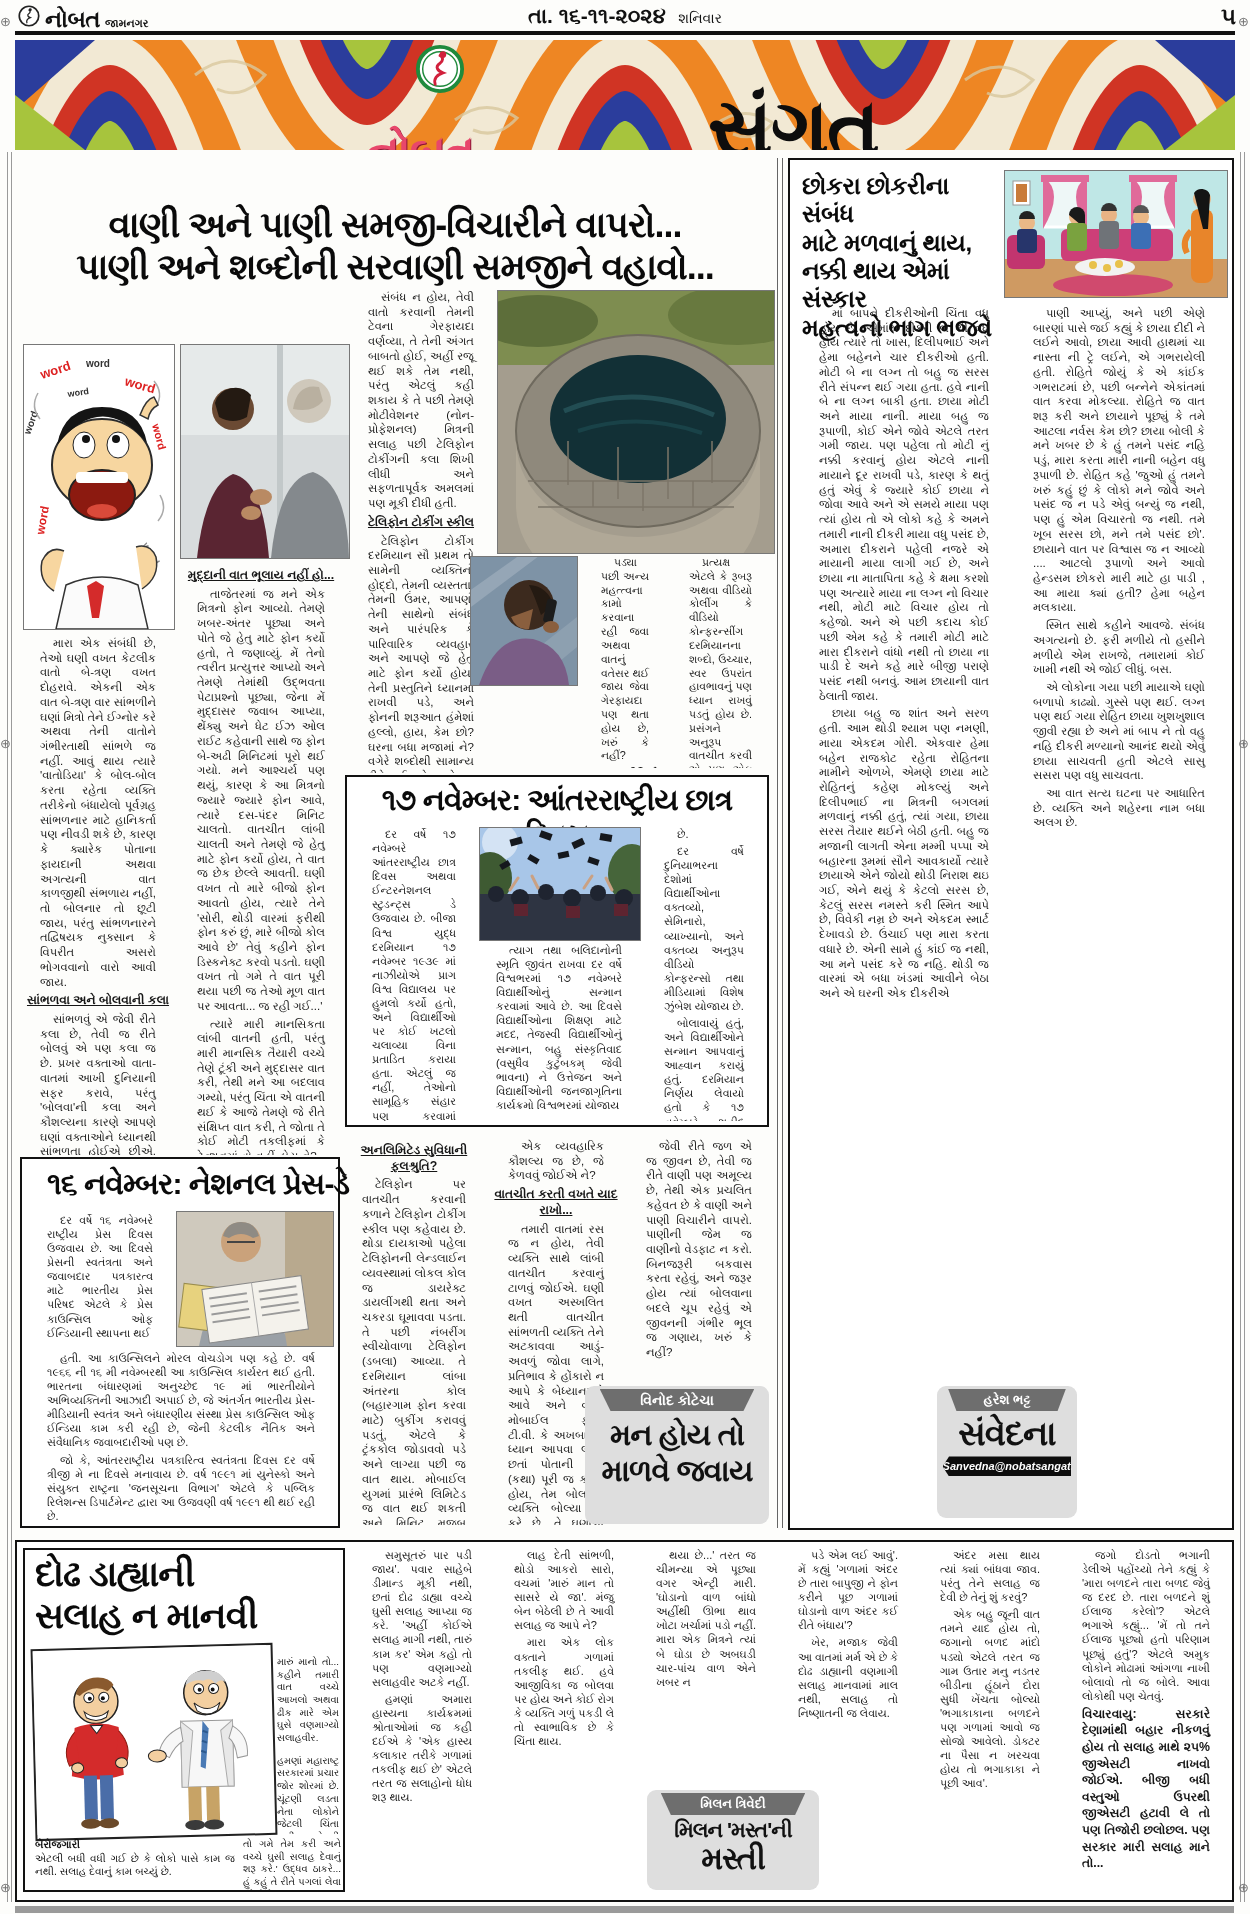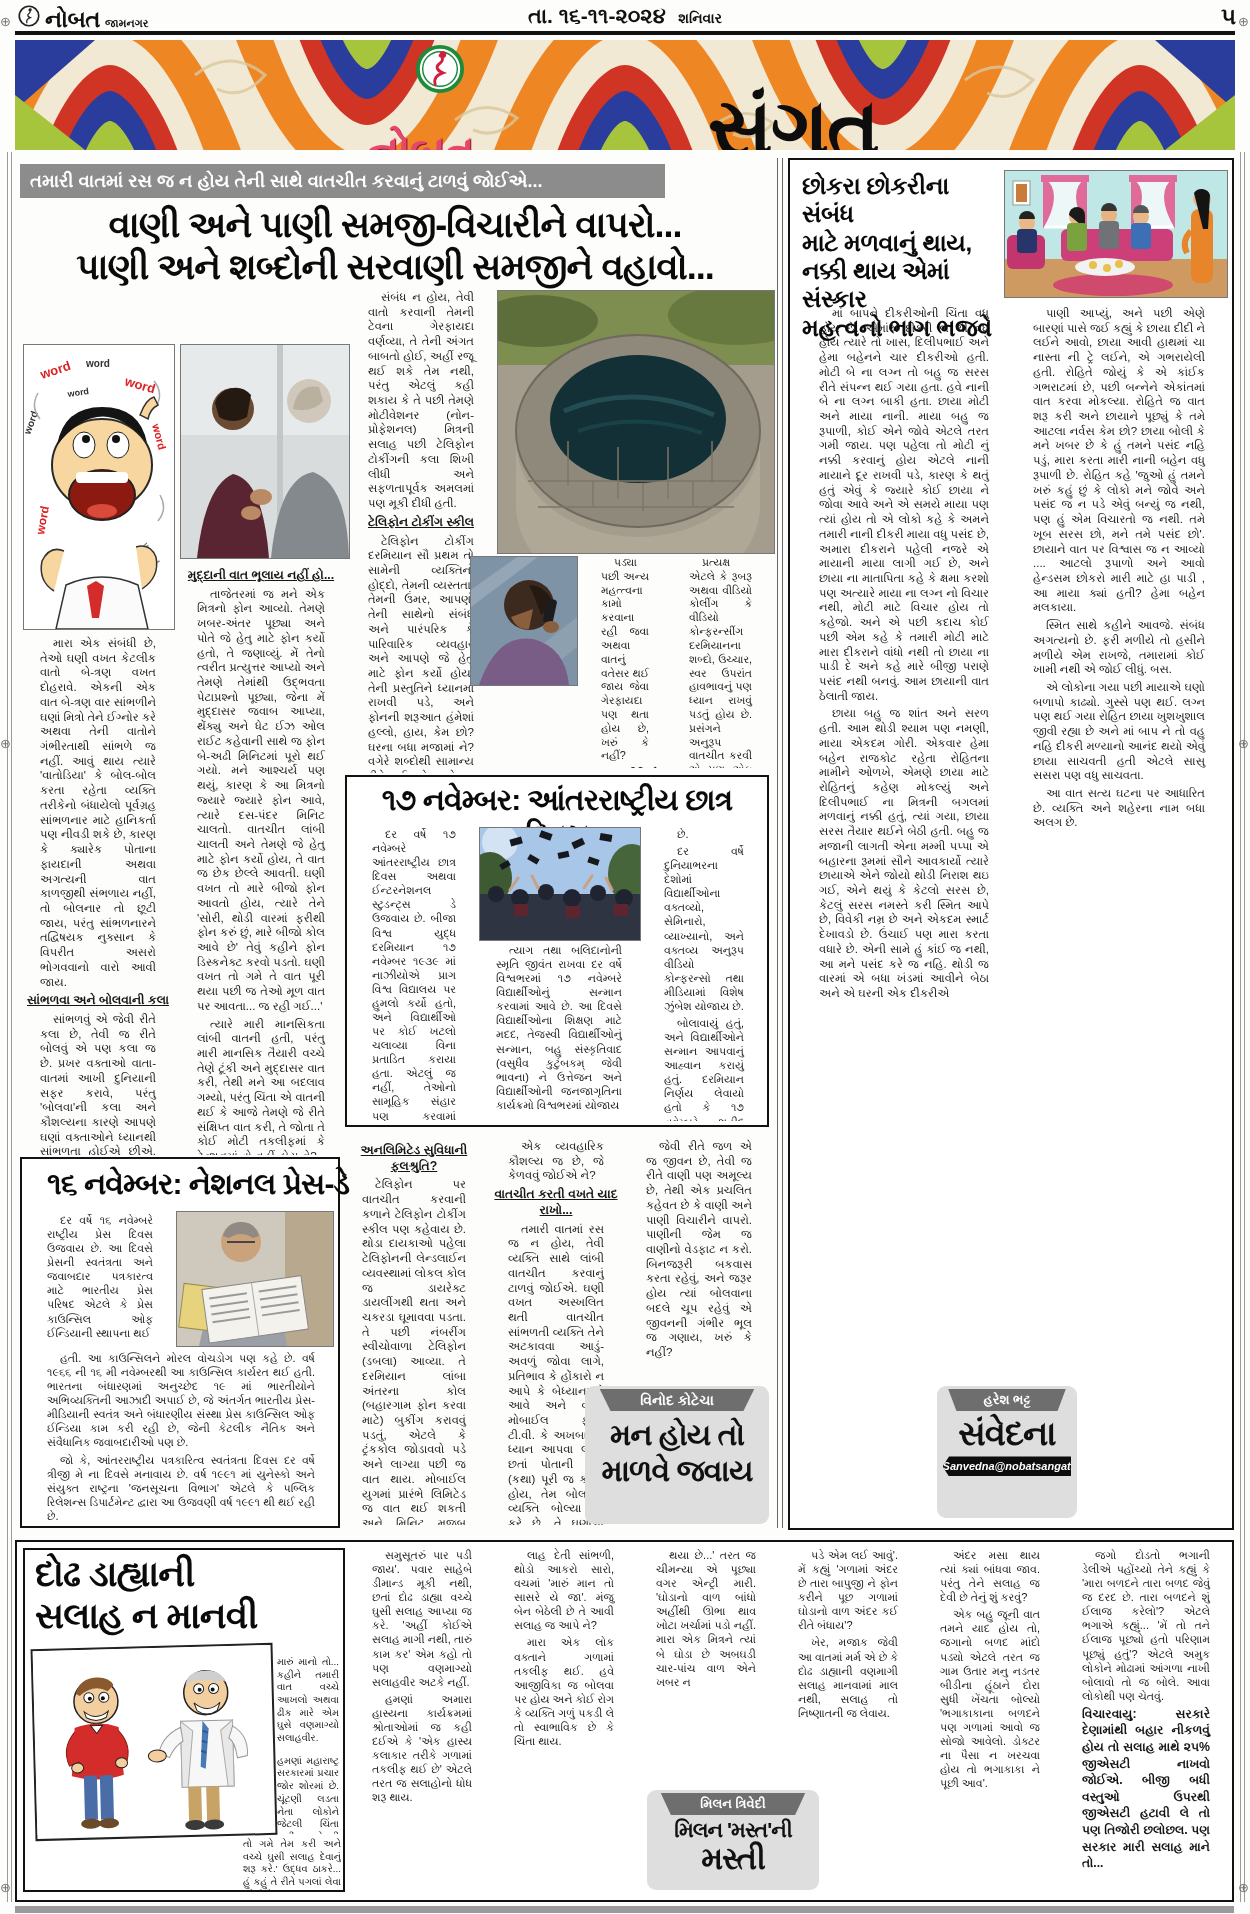--- a/index.html
+++ b/index.html
@@ -14,21 +14,21 @@
   .col p.subhead{text-align:center;font-weight:700;text-decoration:underline;text-indent:0;margin:4px 0 3px;font-size:12.3px}
   .col p.boldp{font-weight:700;text-indent:0;font-size:12.3px;line-height:1.35}
   .photo{position:absolute;border:1px solid #777;overflow:hidden;background:#ddd}
   .photo svg{display:block}
   
   .hdr-left{left:18px;top:5px;display:flex;align-items:baseline;gap:5px}
   .paper-name{font-size:23px;font-weight:900;letter-spacing:-.5px}
   .edition{font-size:11px;font-weight:700}
   .hdr-center{left:430px;top:4px;width:390px;text-align:center}
   .hdr-date{font-size:21px;font-weight:800}
-  .hdr-day{font-size:14px;font-weight:700;margin-left:8px}
+  .hdr-day{font-size:14px;font-weight:400;margin-left:8px}
   .hdr-page{right:14px;top:3px;font-size:23px;font-weight:800}
   .hdr-rule{left:15px;top:31px;width:1220px;height:4px;background:#111}
   
   .mast{left:15px;top:40px;width:1220px;height:110px;overflow:hidden}
   .mast-paper{left:295px;top:86px;width:220px;text-align:center;font-size:45px;font-weight:900;color:#e8476b;text-shadow:1px 1px 0 #8c1634;letter-spacing:-1px}
   .mast-section{left:648px;top:42px;width:260px;text-align:center;font-size:80px;font-weight:900;color:#0d0d0d;letter-spacing:-2px}
   
   .strap{background:#8c8c8c;color:#fff;font-size:18px;font-weight:700;line-height:34px;padding:0 10px;white-space:nowrap;overflow:hidden}
   .a1-head{width:760px;text-align:center;font-size:36px;font-weight:900;letter-spacing:-1px;line-height:1.05;color:#0a0a0a}
   .box-title{text-align:center;font-weight:900;color:#0a0a0a}
@@ -105,21 +105,20 @@
         <circle cx="26" cy="26" r="18" fill="none" stroke="#1f8a3c" stroke-width="1.5"></circle>
         <path d="M26 12 c4 2 3 6 0 8 c-6 4 -2 8 3 10 c-6 2 -10 6 -8 12" stroke="#d1203c" stroke-width="3" fill="none" stroke-linecap="round"></path>
         <circle cx="29" cy="11" r="3.5" fill="#d1203c"></circle>
       </svg>
   </div>
   <div class="abs mast-paper">નોબત</div>
   <div class="abs mast-section">સંગત</div>
 </div>
 
 <div class="abs" style="left:15px;top:152px;width:760px;height:1378px">
-  <div class="abs strap" style="left:5px;top:12px;width:625px">તમારી વાતમાં રસ જ ન હોય તેની સાથે વાતચીત કરવાનું ટાળવું જોઈએ...</div>
   <div class="abs a1-head" style="left:0;top:54px">વાણી અને પાણી સમજી-વિચારીને વાપરો...</div>
   <div class="abs a1-head" style="left:0;top:96px">પાણી અને શબ્દોની સરવાણી સમજીને વહાવો...</div>
 
   <div class="photo" style="left:8px;top:192px;width:150px;height:284px;background:#fff">
     <svg width="150" height="284" viewBox="0 0 150 284">
       <rect width="150" height="284" fill="#fff"></rect>
       <g font-weight="bold" font-size="13">
         <text x="18" y="34" fill="#d22" transform="rotate(-18 18 34)">word</text>
         <text x="62" y="22" fill="#333" font-size="10">word</text>
         <text x="100" y="40" fill="#d22" transform="rotate(16 100 40)">word</text>
@@ -470,20 +469,24 @@
         <rect x="152" y="140" width="13" height="34" fill="#c7a366"></rect>
           <rect x="170" y="140" width="13" height="34" fill="#c7a366"></rect>
         <ellipse cx="158" cy="178" rx="10" ry="5" fill="#3a3a3a"></ellipse>
           <ellipse cx="177" cy="178" rx="10" ry="5" fill="#3a3a3a"></ellipse>
       </svg>
     </div>
     <div class="smallcol" style="left:252px;top:96px;width:62px;height:188px">
         <p>મારું માનો તો... કહીને તમારી વાત વચ્ચે આખલો અથવા ઢીક મારે એમ ઘુસે વણમાગ્યો સલાહવીર.</p>
         <p>હમણાં મહારાષ્ટ્ર સરકારમાં પ્રચાર જોર શોરમાં છે. ચૂંટણી લડતા નેતા લોકોને જેટલી ચિંતા નથી તેટલી ચિંતા નવરીબજાર વ્યસ્ત લોકોને છે.</p>
       </div>
+    <div class="abs caption" style="left:10px;top:288px;width:200px;height:50px;overflow:hidden">
+      <span class="lead">બેરોજગારી</span>
+      <span>એટલી બધી વધી ગઈ છે કે લોકો પાસે કામ જ નથી. સલાહ દેવાનું કામ બચ્યું છે.</span>
+    </div>
     <div class="smallcol" style="left:218px;top:288px;width:98px;height:52px">તો ગમે તેમ કરી અને વચ્ચે ઘુસી સલાહ દેવાનું શરૂ કરે.' ઉદ્ધવ ઠાકરે... હું કહું તે રીતે પગલાં લેવા જોઈએ.</div>
   </div>
 
   <div class="col" style="left:338px;top:6px;width:134px;height:344px;font-size:11px">
       <p>સમુસૂતરું પાર પડી જાય'. પવાર સાહેબે ડીમાન્ડ મૂકી નથી, છતાં દોઢ ડાહ્યા વચ્ચે ઘુસી સલાહ આપ્યા જ કરે. 'અહીં કોઈએ સલાહ માગી નથી, તારું કામ કર' એમ કહો તો પણ વણમાગ્યો સલાહવીર અટકે નહીં.</p>
       <p>હમણાં અમારા હાસ્યના કાર્યક્રમમાં શ્રોતાઓમાં જ કહી દઈએ કે 'એક હાસ્ય કલાકાર તરીકે ગળામાં તકલીફ થઈ છે' એટલે તરત જ સલાહોનો ધોધ શરૂ થાય.</p>
     </div>
   <div class="col" style="left:480px;top:6px;width:134px;height:344px;font-size:11px">
       <p>લાહ દેતી સાંભળી, થોડો આકરો સારો, વચમાં 'મારું માન તો સાસરે યે જા'. મંજુ બેન બેઠેલી છે તે આવી સલાહ જ આપે ને?</p>
       <p>મારા એક લોક વક્તાને ગળામાં તકલીફ થઈ. હવે આજીવિકા જ બોલવા પર હોય અને કોઈ રોગ કે વ્યક્તિ ગળું પકડી લે તો સ્વાભાવિક છે કે ચિંતા થાય.</p>

